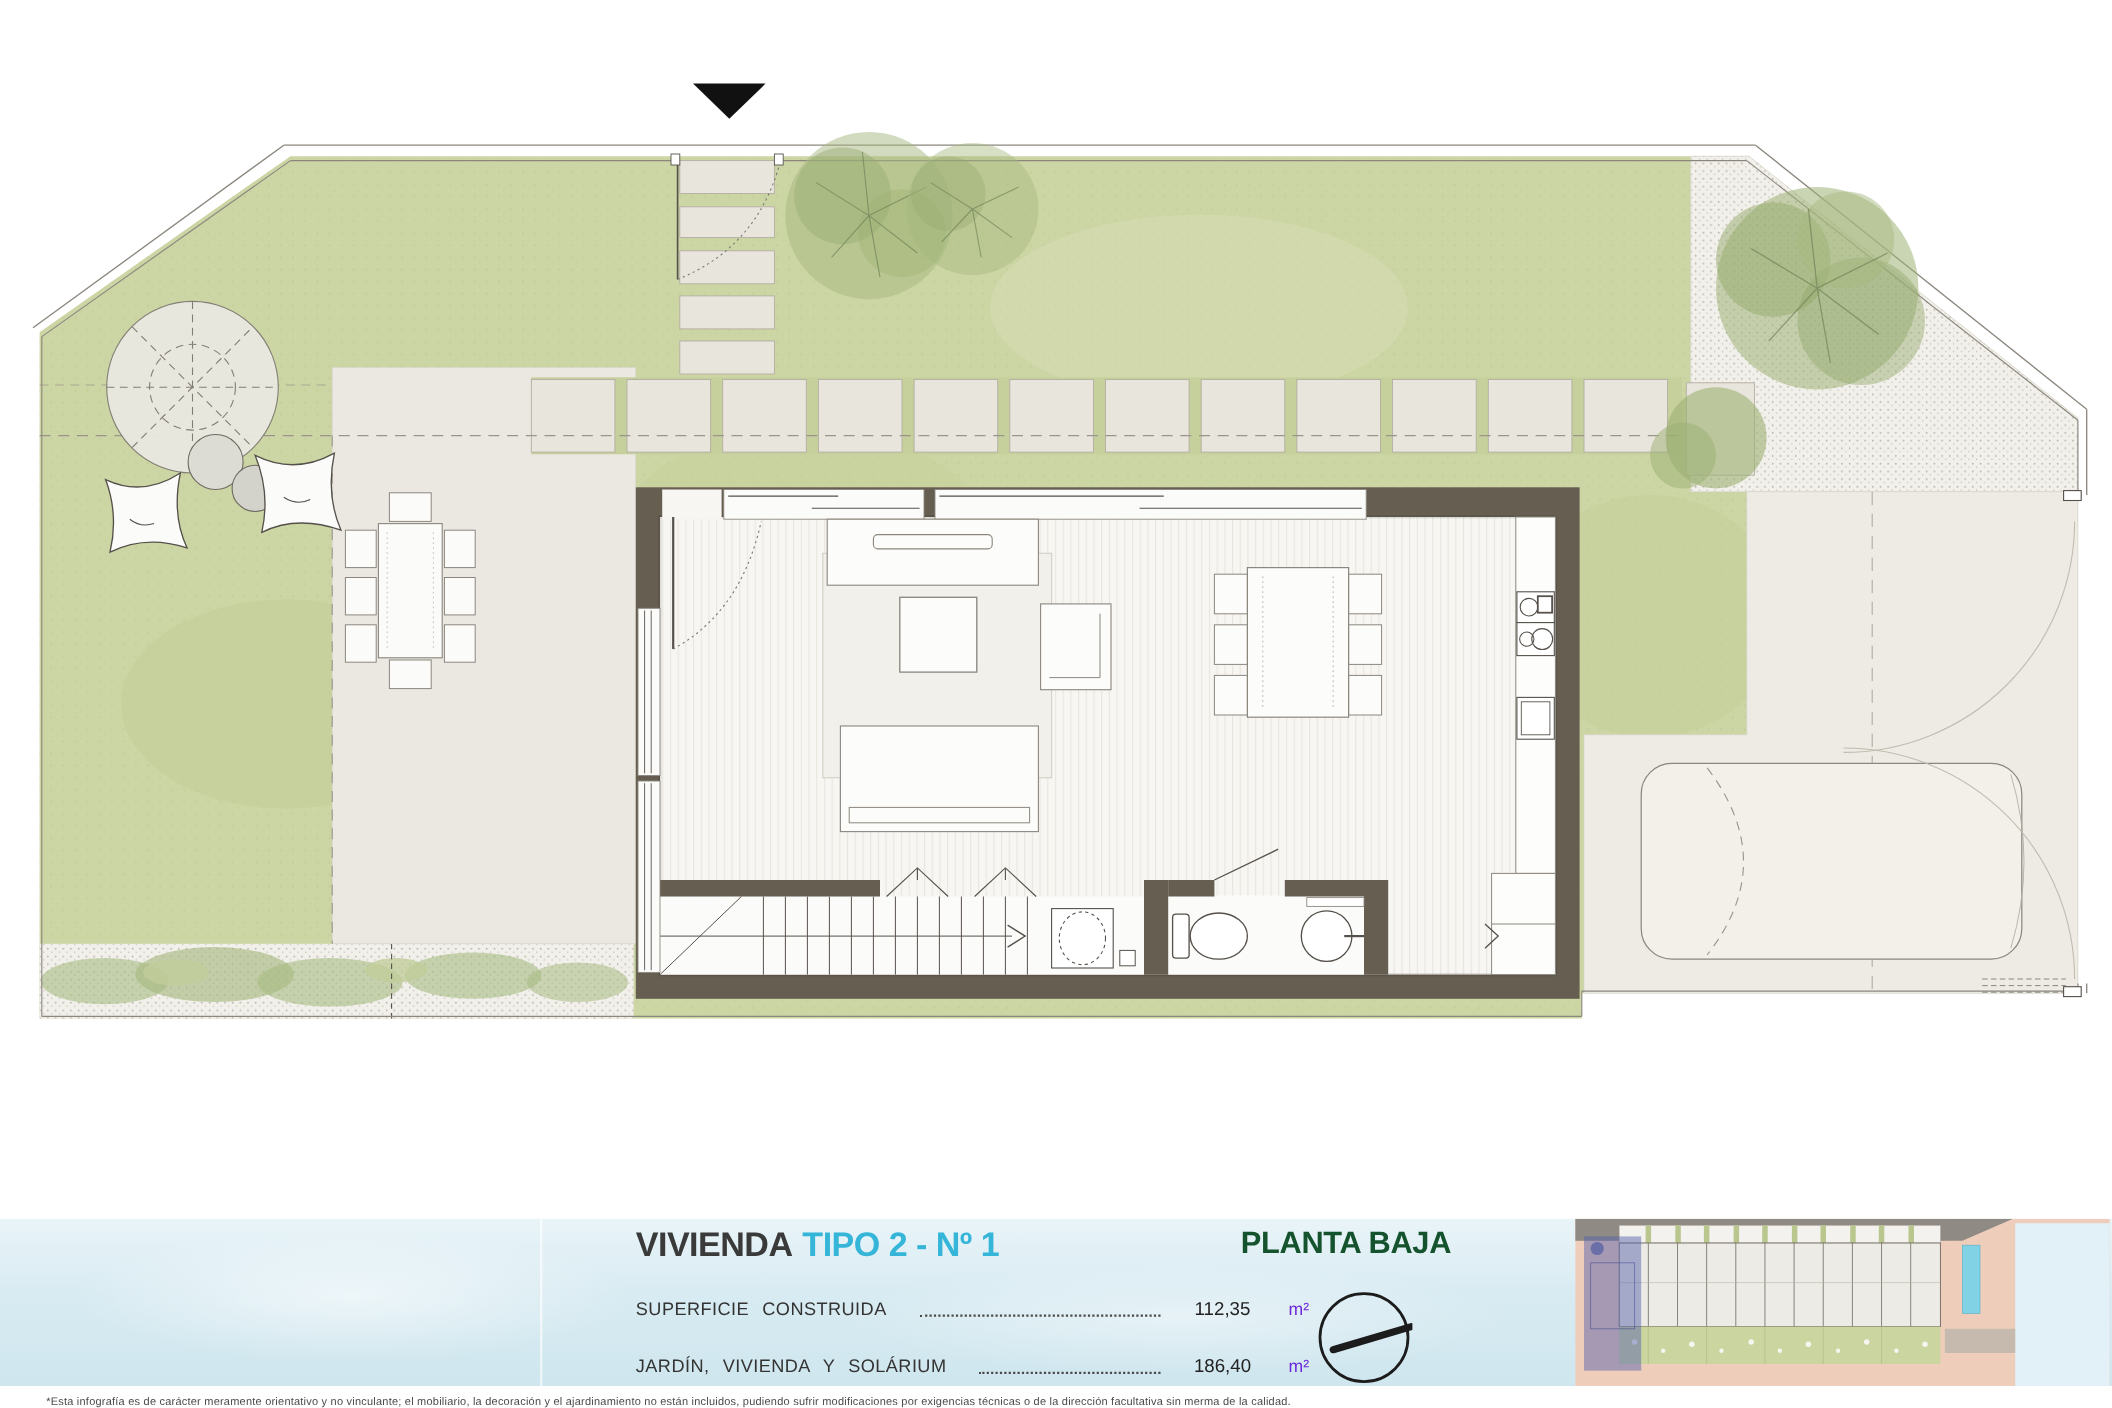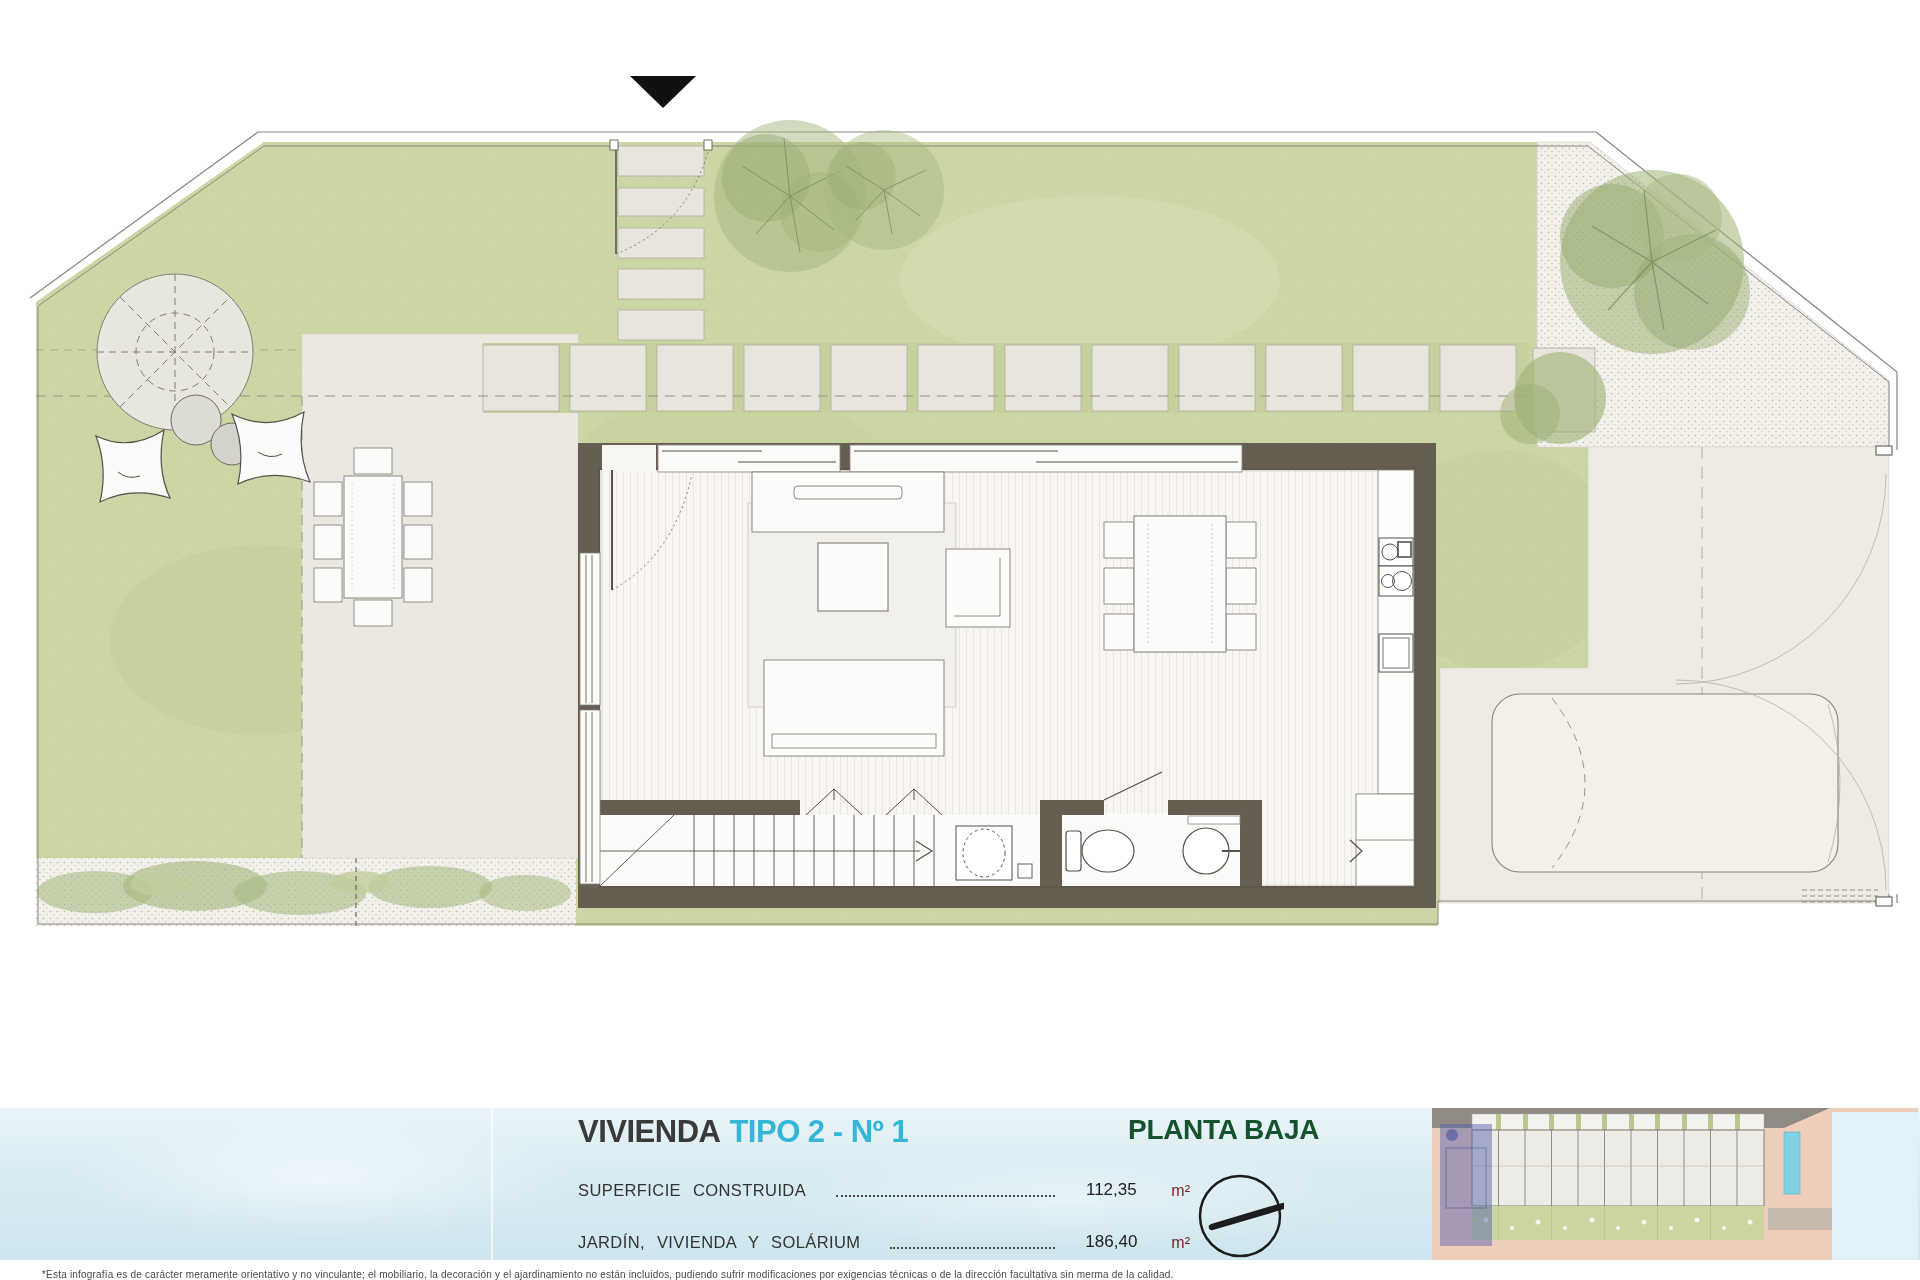--- a/index.html
+++ b/index.html
@@ -18,21 +18,21 @@
     letter-spacing:-.5px;color:#3a3a3a;white-space:nowrap;}
   .title-line .accent{color:#35b5d8;margin-left:9px;}
   .floor-label{position:absolute;left:1128px;top:1114px;font-size:28px;font-weight:700;
     letter-spacing:-.3px;color:#14532d;white-space:nowrap;}
   .area-row{position:absolute;left:578px;width:612px;display:flex;align-items:flex-end;gap:20px;}
   .area-row.r1{top:1180px;}
   .area-row.r2{top:1232px;}
   .area-row .lbl{font-size:16.5px;color:#333;letter-spacing:.4px;word-spacing:7px;white-space:nowrap;}
   .area-row .leader{flex:1;border-bottom:2px dotted #4a4a4a;height:14px;margin:0 8px 3px 10px;min-width:30px;}
   .area-row .val{font-size:17px;color:#222;min-width:56px;text-align:center;}
-  .area-row .unit{font-size:16px;color:#7f1d1d;margin-left:12px;}
+  .area-row .unit{font-size:16px;color:#6d28d9;margin-left:12px;}
   .compass{position:absolute;left:1196px;top:1172px;}
   .thumb{position:absolute;left:1432px;top:1108px;}
   .fineprint-band{position:absolute;left:0;top:1260px;width:1920px;height:20px;background:#ffffff;}
   .fineprint{position:absolute;left:42px;top:1269px;width:1600px;font-size:10px;color:#4a4a4a;
     letter-spacing:.2px;white-space:nowrap;}
 </style>
 </head>
 <body>
 
 <div class="page">

